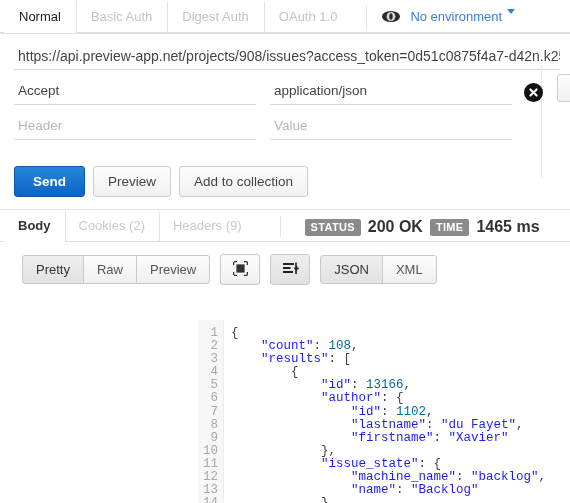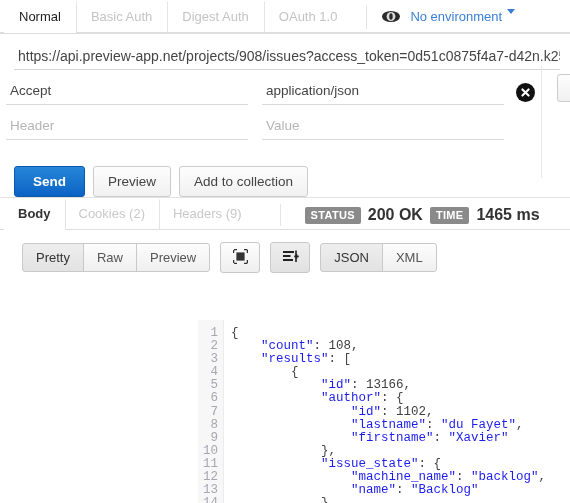--- a/index.html
+++ b/index.html
@@ -37,21 +37,21 @@
   
   .urlwrap{padding:12px 14px 0 14px;}
   .urlinput{
     width:542px;border:none;border-bottom:1px solid #d6d6d6;
     font-family:"Liberation Sans",sans-serif;font-size:14px;color:#444;
     padding:2px 0 5px 4px;outline:none;background:transparent;
     overflow:hidden;white-space:nowrap;
   }
 
   
-  .hdrs{padding:10px 0 0 6px;position:relative;}
+  .hdrs{padding:10px 0 0 14px;position:relative;}
   .hrow{display:flex;align-items:center;margin-bottom:10px;position:relative;}
   .hcell{
     border:none;border-bottom:1px solid #d9d9d9;outline:none;background:transparent;
     font-family:"Liberation Sans",sans-serif;font-size:13.5px;color:#444;
     padding:3px 2px 6px 4px;
   }
   .hcell::placeholder{color:#b5b5b5;}
   .hkey{width:236px;}
   .hval{width:236px;margin-left:14px;}
   .delbtn{
@@ -72,21 +72,21 @@
     border:1px solid #ccc;border-radius:3px;background:linear-gradient(#fdfdfd,#f1f1f1);
     font-family:"Liberation Sans",sans-serif;font-size:13.5px;color:#444;
     padding:7px 14px;cursor:pointer;line-height:15px;
   }
   .btn.primary{
     background:linear-gradient(#2786d8,#0b63c5);border:1px solid #0a57ab;
     color:#fff;font-weight:bold;padding:7px 18px;
   }
 
   
-  .respdiv{margin-top:0;border-top:1px solid #e2e2e2;}
+  .respdiv{margin-top:12px;border-top:1px solid #e2e2e2;}
   .resprow{display:flex;align-items:flex-end;height:32px;padding-left:4px;position:relative;}
   .resprow::after{content:"";position:absolute;left:0;right:0;bottom:0;height:1px;background:#ddd;}
   .pills{display:flex;align-items:center;gap:7px;margin-left:24px;padding-left:24px;border-left:1px solid #e4e4e4;height:22px;margin-bottom:4px;}
   .pill{background:#8a8a8a;color:#fff;font-size:11px;font-weight:bold;padding:2px 6px 3px;border-radius:2px;letter-spacing:.3px;}
   .pillval{font-size:16px;font-weight:bold;color:#333;}
 
   
   .fmtbar{display:flex;align-items:center;gap:10px;padding:12px 0 0 22px;}
   .group{display:flex;align-items:center;}
   .gbtn{
@@ -113,21 +113,21 @@
   .gutter{
     width:26px;flex:none;background:#f7f7f7;border-right:1px solid #ececec;
     color:#a7a7b2;text-align:right;padding:7px 5px 0 0;box-sizing:border-box;
     user-select:none;
   }
   .gutter div{height:13.1px;}
   .codetext{padding:7px 0 0 7px;white-space:pre;color:#333;}
   .codetext div{height:13.1px;}
   .k{color:#1d1df0;}
   .s{color:#1d1df0;}
-  .n{color:#404040;}
+  .n{color:#0369a1;}
   .p{color:#444;}
 </style>
 </head>
 <body>
 
 <div class="app">
 
   <div class="toprow tabstrip">
     <div class="tab active"><span>Normal</span></div>
     <div class="tab inactive first-inactive"><span>Basic Auth</span></div>

